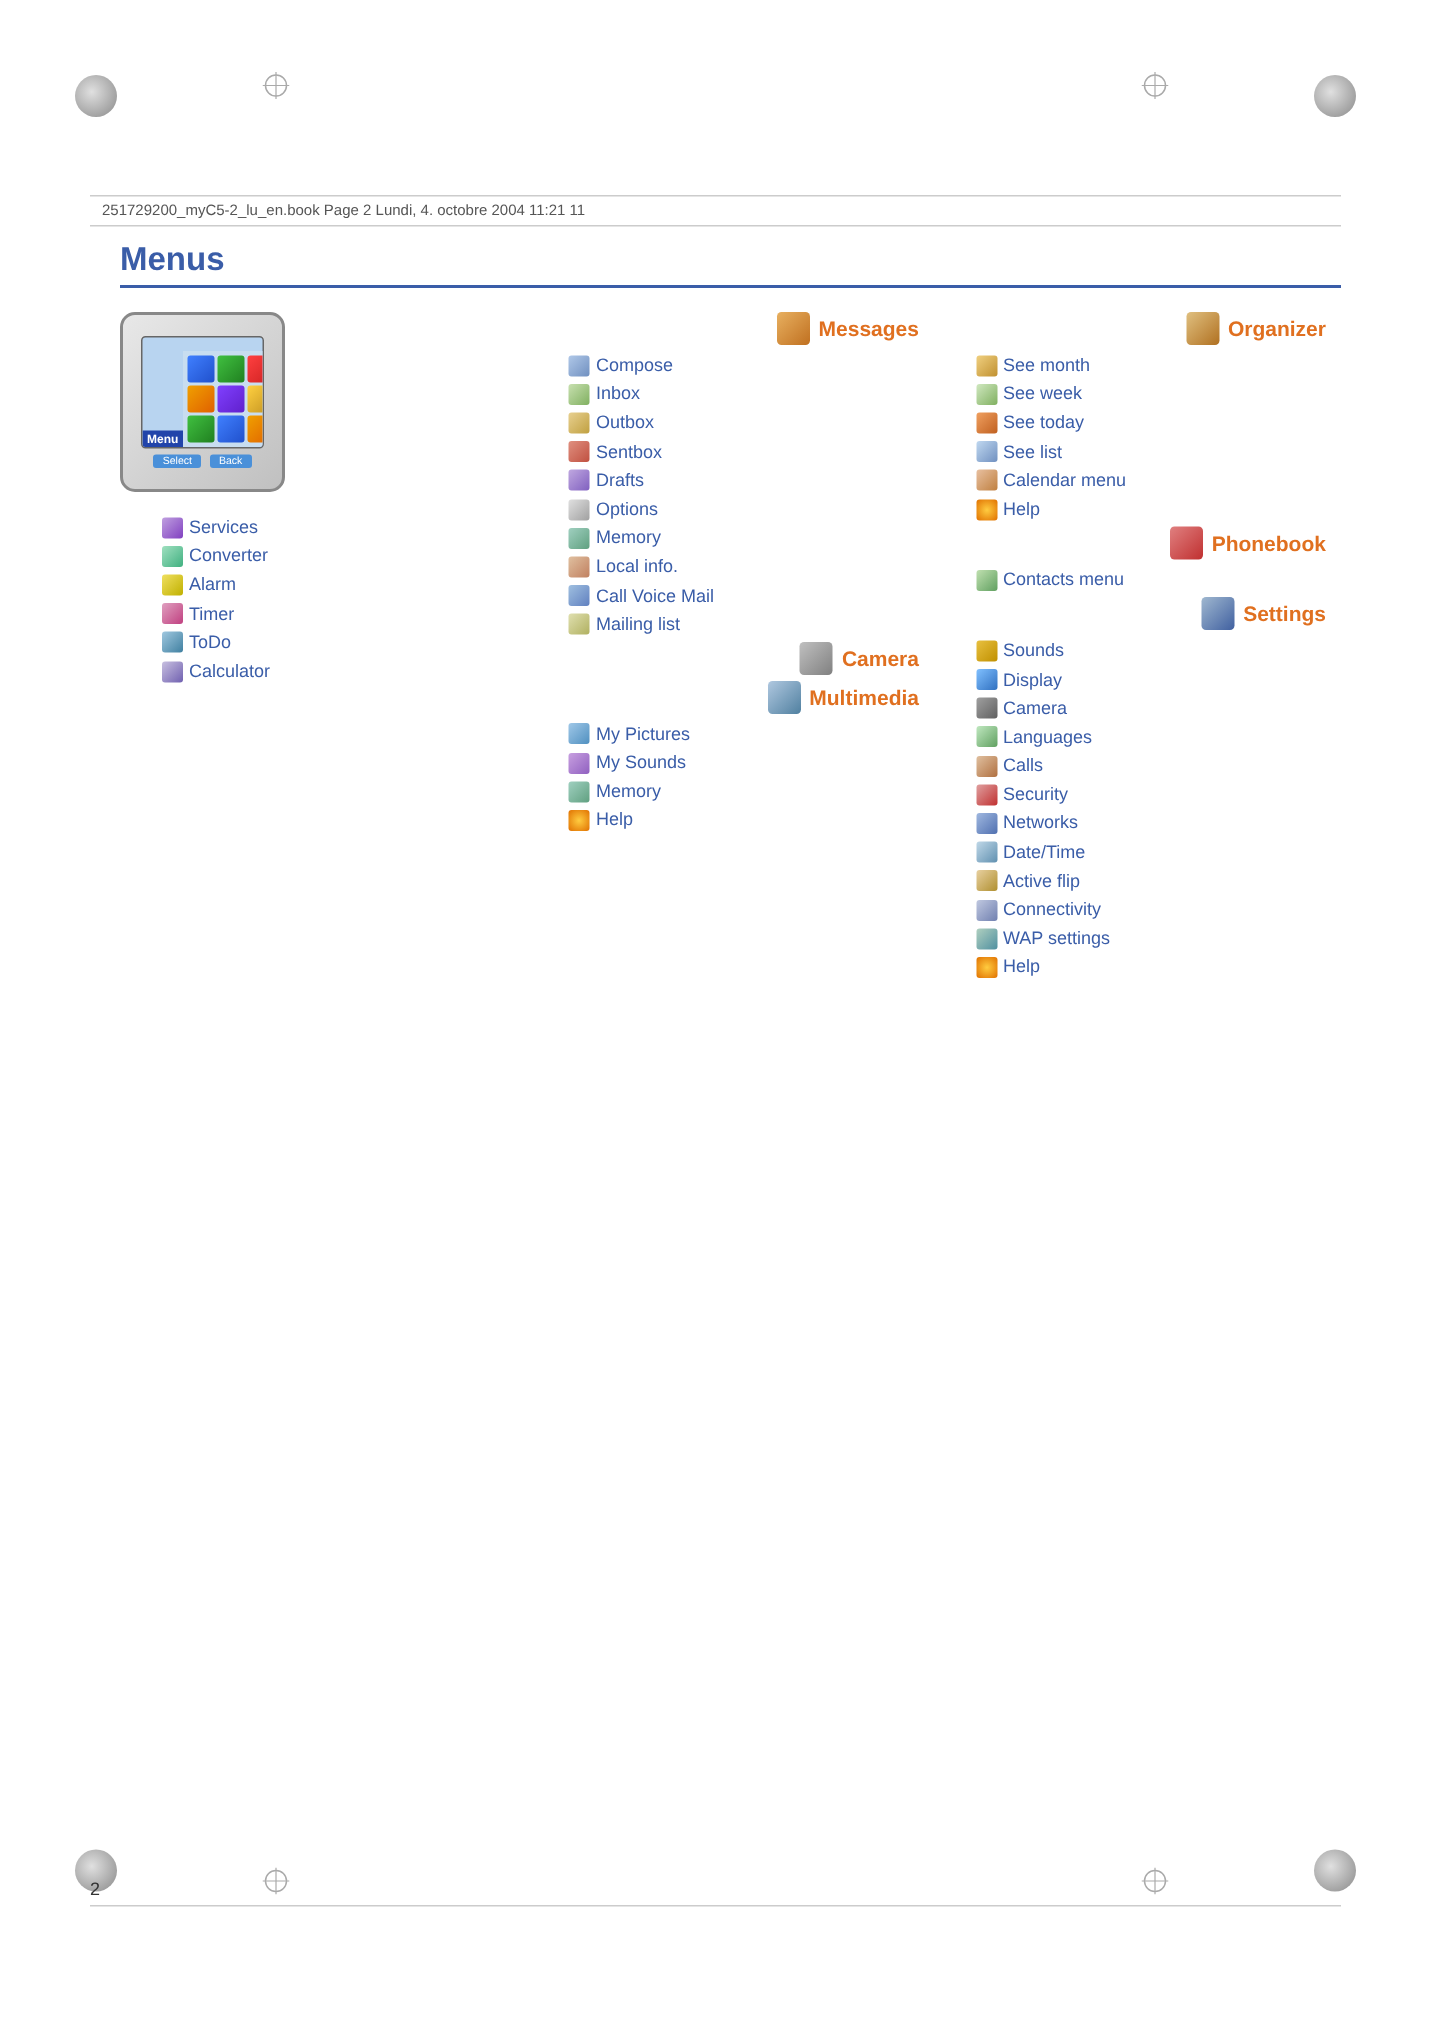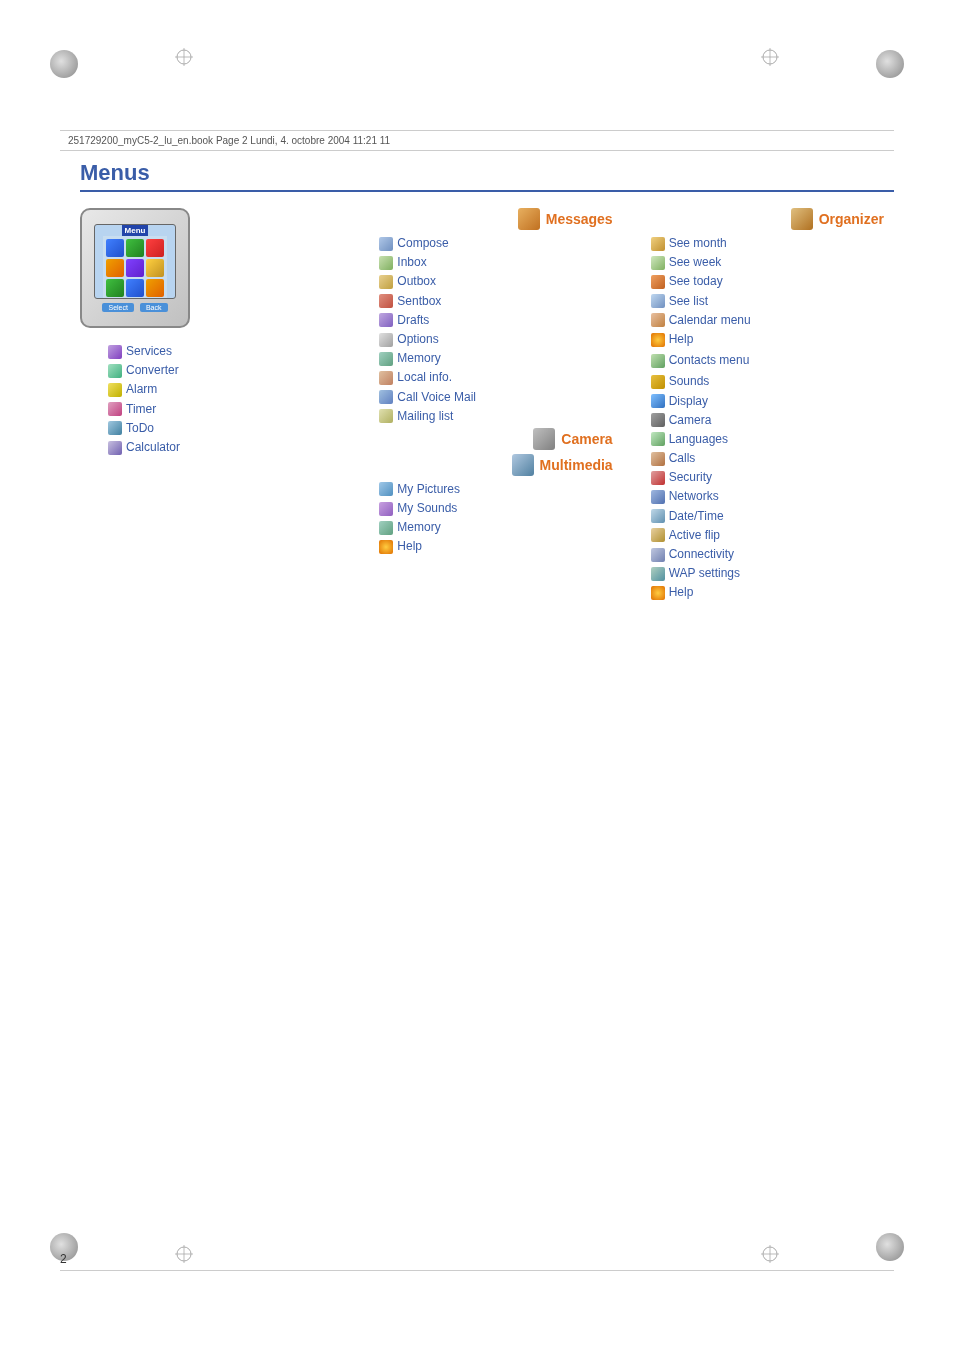--- a/index.html
+++ b/index.html
@@ -77,22 +77,22 @@
       overflow: hidden;
     }
     .phone-screen {
       width: 82px;
       height: 75px;
       background: #b8d4f0;
       border: 1px solid #666;
       border-radius: 3px;
       margin-bottom: 4px;
       display: flex;
-      flex-direction: column;
-      align-items: center;
+      flex-direction: row;
+      align-items: flex-end;
       overflow: hidden;
     }
     .phone-screen-bar {
       background: #2244aa;
       color: #fff;
       font-size: 8px;
       padding: 1px 3px;
       font-weight: bold;
     }
     .phone-screen-content {
@@ -441,27 +441,35 @@
         <div class="sub-item">
           <div class="tiny-icon ic-calmenu"></div>
           <span>Calendar menu</span>
         </div>
         <div class="sub-item">
           <div class="tiny-icon ic-help"></div>
           <span>Help</span>
         </div>
       </div>
 
+      <div class="section-header">
+        <div class="tiny-icon ic-pb" style="width:22px;height:22px;border-radius:3px;"></div>
+        <span class="section-title">Phonebook</span>
+      </div>
       <div class="sub-items">
         <div class="sub-item">
           <div class="tiny-icon ic-contacts"></div>
           <span>Contacts menu</span>
         </div>
       </div>
 
+      <div class="section-header">
+        <div class="tiny-icon ic-set" style="width:22px;height:22px;border-radius:3px;"></div>
+        <span class="section-title">Settings</span>
+      </div>
       <div class="sub-items">
         <div class="sub-item">
           <div class="tiny-icon ic-sounds"></div>
           <span>Sounds</span>
         </div>
         <div class="sub-item">
           <div class="tiny-icon ic-display"></div>
           <span>Display</span>
         </div>
         <div class="sub-item">

